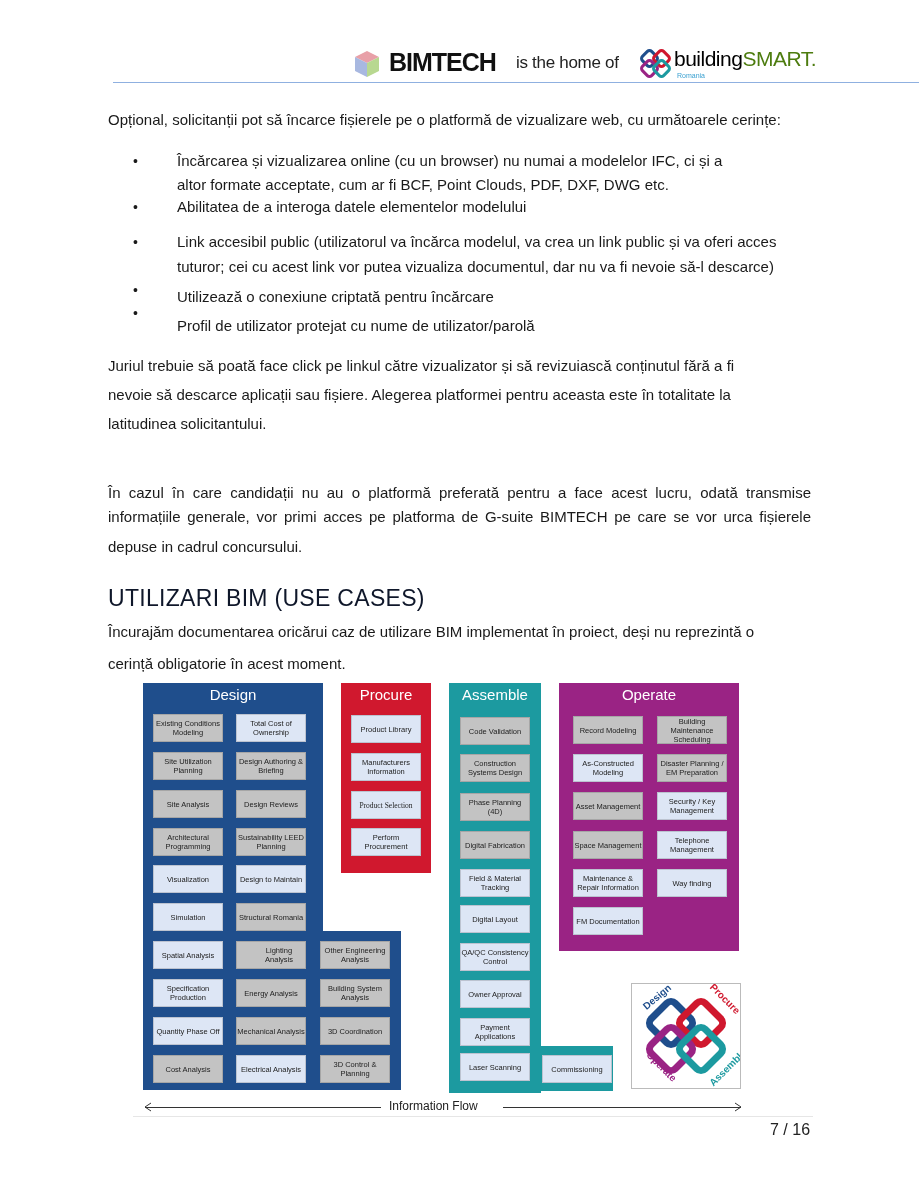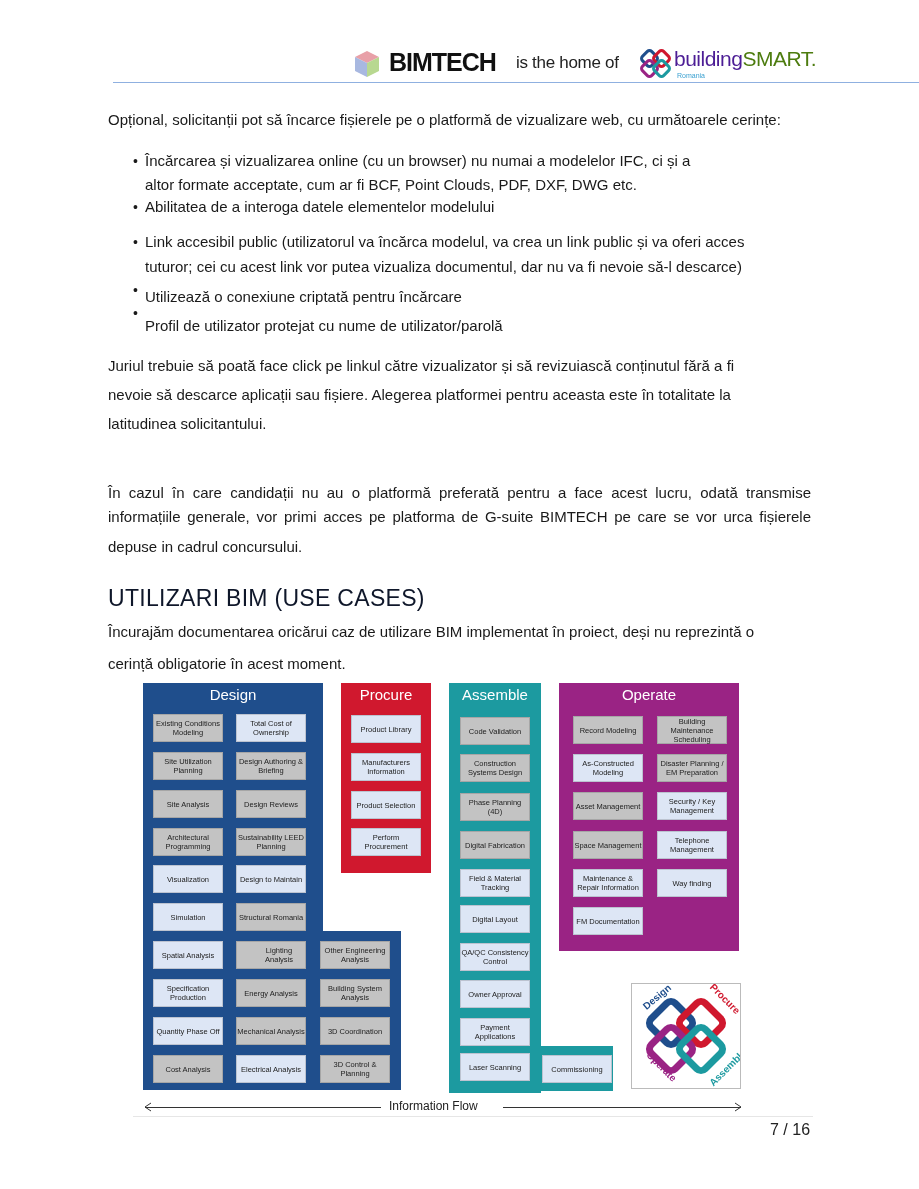--- a/index.html
+++ b/index.html
@@ -4,27 +4,27 @@
 <style>
   html,body{margin:0;padding:0;background:#fff;}
   body{width:919px;height:1189px;position:relative;overflow:hidden;font-family:"Liberation Sans",sans-serif;color:#1a1a1a;}
   .header{position:absolute;left:0;top:0;width:919px;height:90px;}
   .hdr-line{position:absolute;left:113px;right:0;top:82px;height:1px;background:#8fb0e0;}
   .logo-cube{position:absolute;left:354px;top:50px;width:26px;height:28px;}
   .bimtech{position:absolute;left:389px;top:48px;font-size:25px;font-weight:bold;letter-spacing:-1px;color:#111;font-family:"Liberation Sans",sans-serif;}
   .home-of{position:absolute;left:516px;top:53px;font-size:17px;color:#222;letter-spacing:-0.3px;}
   .bs-logo{position:absolute;left:640px;top:48px;width:34px;height:32px;}
   .bs-text{position:absolute;left:674px;top:47px;font-size:21px;letter-spacing:-0.5px;}
-  .bs-text .b{color:#4c1d95;}
+  .bs-text .b{color:#000000;}
   .bs-text .s{color:#4d7c0f;}
   .bs-sub{position:absolute;left:677px;top:72px;font-size:7px;color:#3aa0d0;}
   .p{position:absolute;left:108px;font-size:15px;line-height:15px;color:#1a1a1a;white-space:nowrap;}
   .just{position:absolute;left:108px;width:703px;font-size:15px;text-align:justify;text-align-last:justify;}
   .bullet{position:absolute;left:133px;font-size:14px;}
-  .li{position:absolute;left:145px;font-size:15px;white-space:nowrap;}
+  .li{position:absolute;left:177px;font-size:15px;white-space:nowrap;}
   .h2{position:absolute;left:108px;top:585px;font-size:23px;color:#0f172a;letter-spacing:0.3px;}
   .diagram{position:absolute;left:143px;top:683px;width:600px;height:430px;}
   .panel{position:absolute;}
   .ptitle{position:absolute;left:0;right:0;text-align:center;color:#fff;font-size:15px;}
   .box{position:absolute;width:70px;height:28px;display:flex;align-items:center;justify-content:center;text-align:center;font-size:7.5px;line-height:9px;color:#222;border:1px solid rgba(0,0,0,0.15);box-sizing:border-box;}
   .g{background:#c3c3c3;}
   .l{background:#dde6f5;}
   .flow{position:absolute;left:143px;top:1098px;width:600px;height:18px;}
   .flow .line{position:absolute;top:9px;height:1px;background:#333;}
   .flow .lbl{position:absolute;left:246px;top:1px;font-size:12px;color:#222;}
@@ -112,21 +112,21 @@
   <div class="box g" style="left:93px;top:334px;">Mechanical Analysis</div>
   <div class="box g" style="left:177px;top:334px;">3D Coordination</div>
   <div class="box g" style="left:10px;top:372px;">Cost Analysis</div>
   <div class="box l" style="left:93px;top:372px;">Electrical Analysis</div>
   <div class="box g" style="left:177px;top:372px;">3D Control &amp; Planning</div>
 
   <div class="panel" style="left:198px;top:0;width:90px;height:190px;background:#d0182e;"></div>
   <div class="ptitle" style="left:198px;width:90px;top:3px;">Procure</div>
   <div class="box l" style="left:208px;top:32px;">Product Library</div>
   <div class="box l" style="left:208px;top:70px;">Manufacturers Information</div>
-  <div class="box l" style="left:208px;top:108px;">Product Selection</div>
+  <div class="box l" style="left:208px;top:108px;font-family:Liberation Serif, serif;">Product Selection</div>
   <div class="box l" style="left:208px;top:145px;">Perform Procurement</div>
 
   <div class="panel" style="left:306px;top:0;width:92px;height:410px;background:#1c9aa0;"></div>
   <div class="panel" style="left:390px;top:363px;width:80px;height:45px;background:#1c9aa0;"></div>
   <div class="ptitle" style="left:306px;width:92px;top:3px;">Assemble</div>
   <div class="box g" style="left:317px;top:34px;">Code Validation</div>
   <div class="box g" style="left:317px;top:71px;">Construction Systems Design</div>
   <div class="box g" style="left:317px;top:110px;">Phase Planning (4D)</div>
   <div class="box g" style="left:317px;top:148px;">Digital Fabrication</div>
   <div class="box l" style="left:317px;top:186px;">Field &amp; Material Tracking</div>

